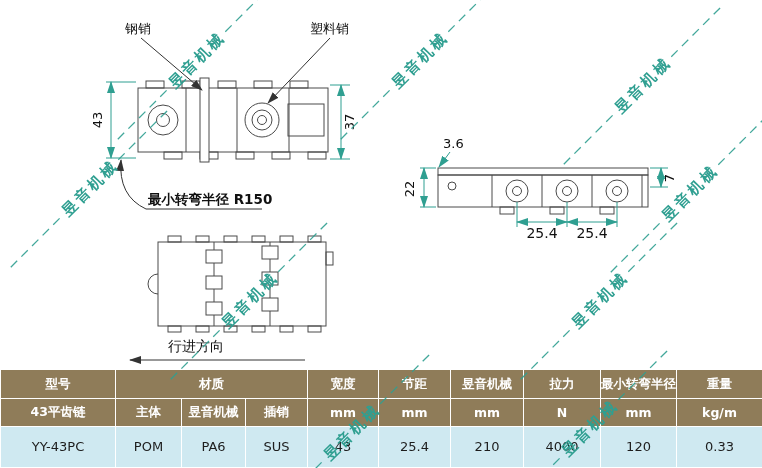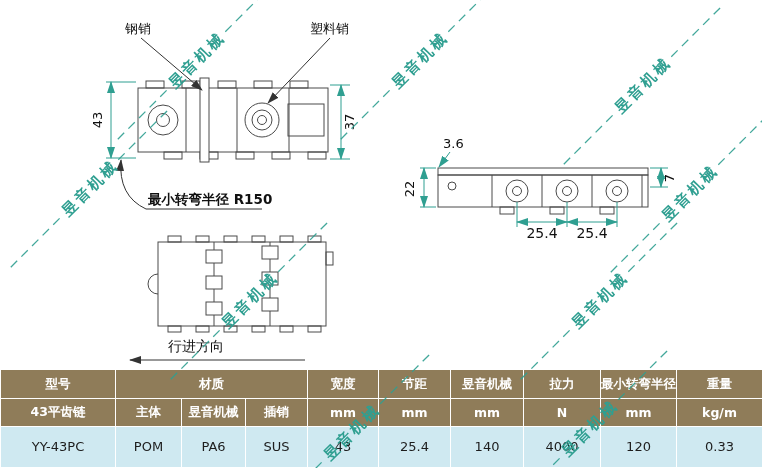--- a/index.html
+++ b/index.html
@@ -192,21 +192,21 @@
         <td>mm</td>
         <td>kg/m</td>
       </tr>
       <tr class="datarow" style="height:41px">
         <td>YY-43PC</td>
         <td>POM</td>
         <td>PA6</td>
         <td>SUS</td>
         <td>43</td>
         <td>25.4</td>
-        <td>140</td>
+        <td>210</td>
         <td>4000</td>
         <td>120</td>
         <td>0.33</td>
       </tr>
     </tbody>
   </table>
 
   <svg class="wm" width="762" height="468" viewBox="0 0 762 468">
     <g class="wmg" transform="translate(197,60) rotate(-45)">
       <line x1="-112" y1="0" x2="-40" y2="0"></line>

